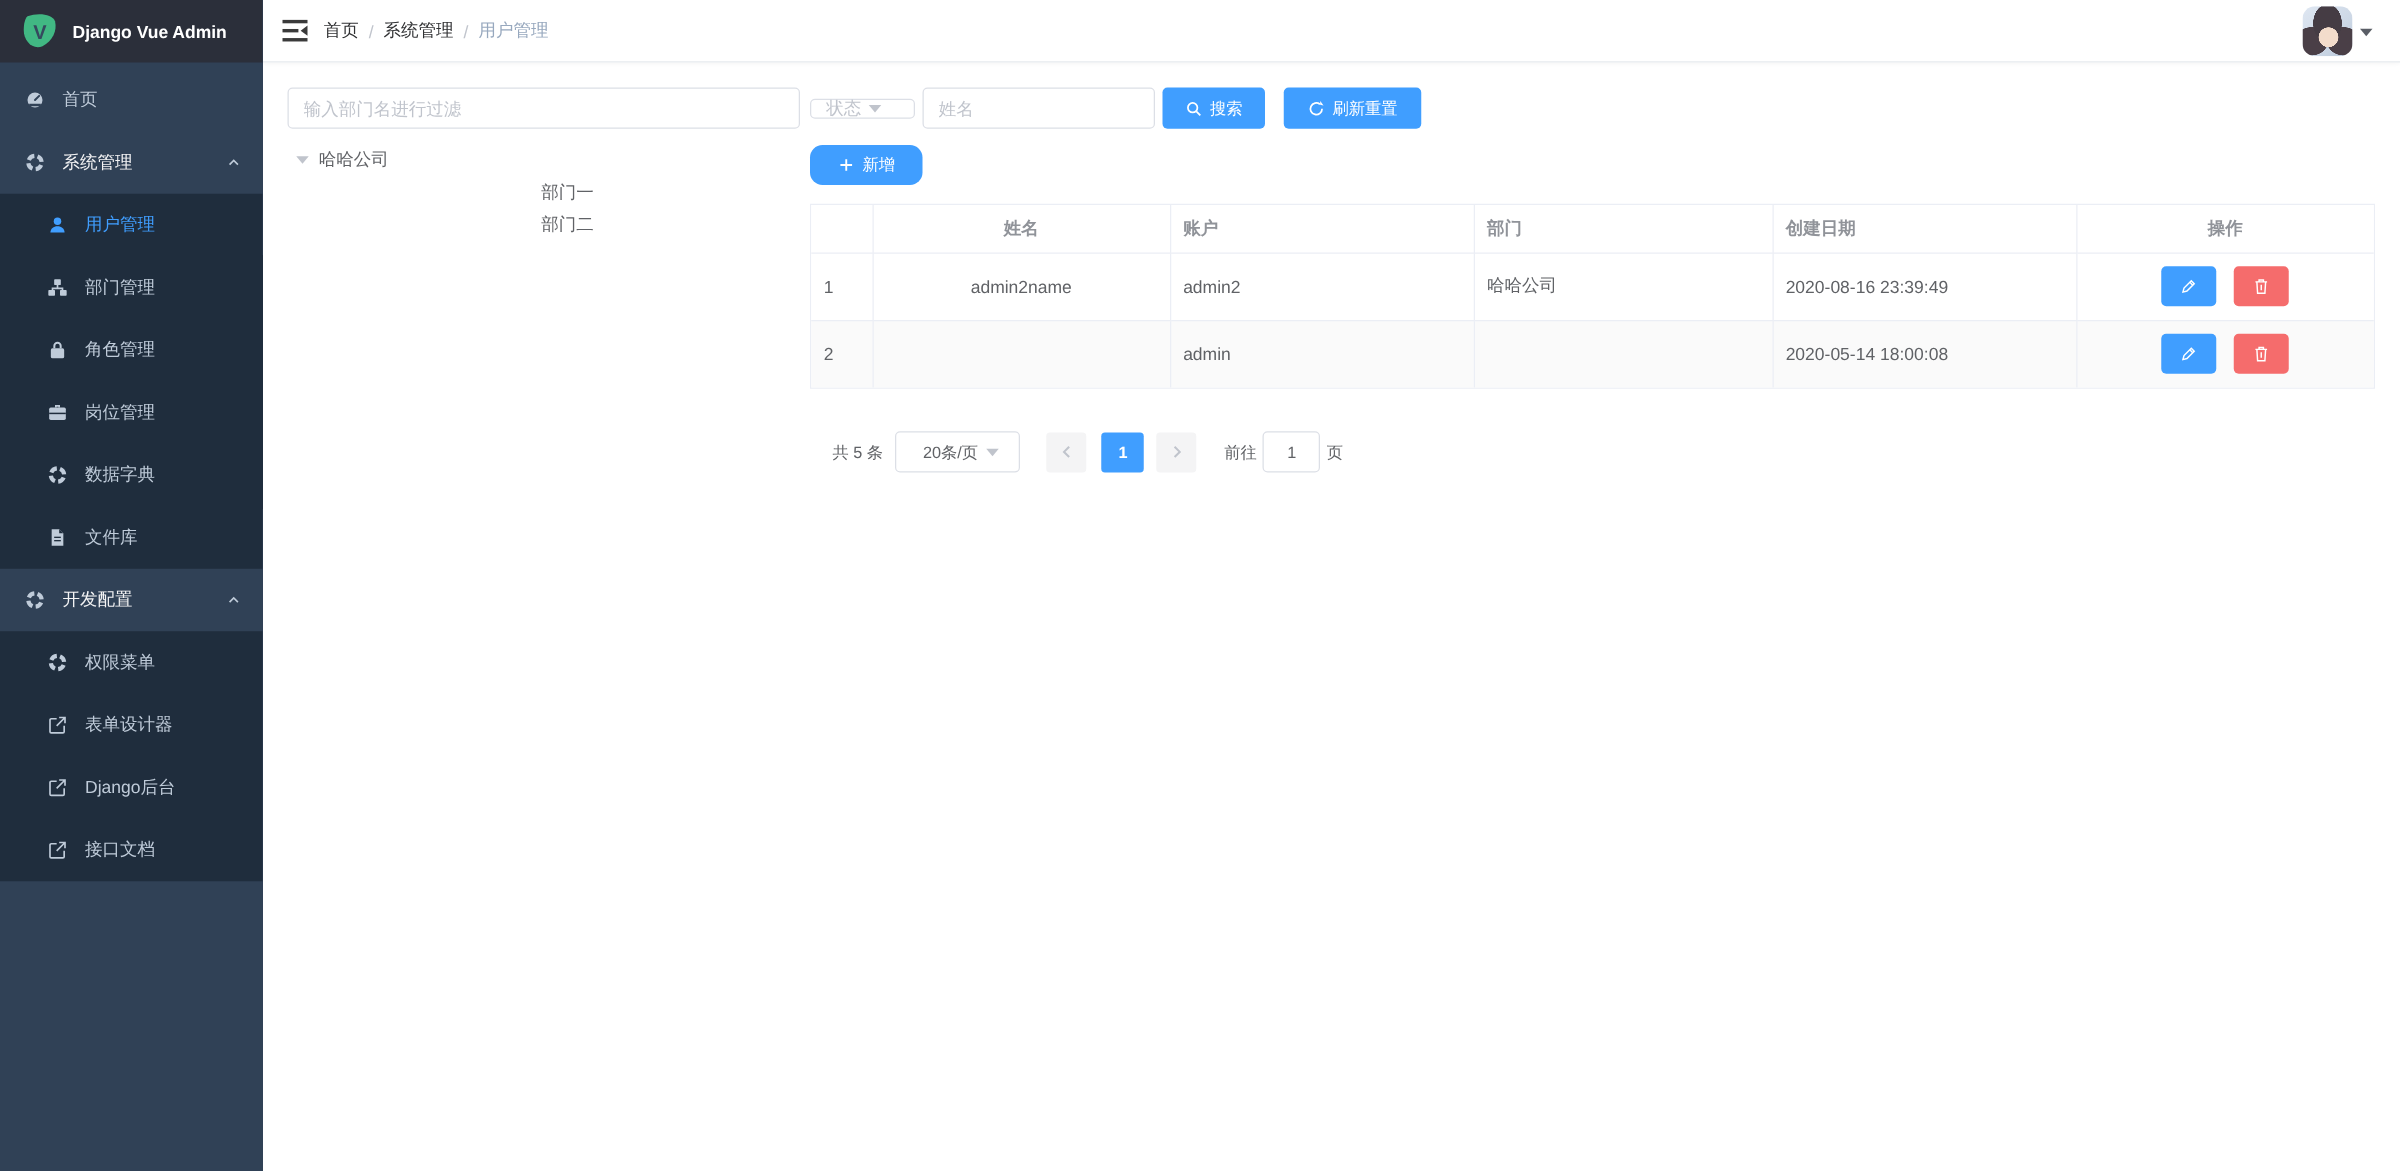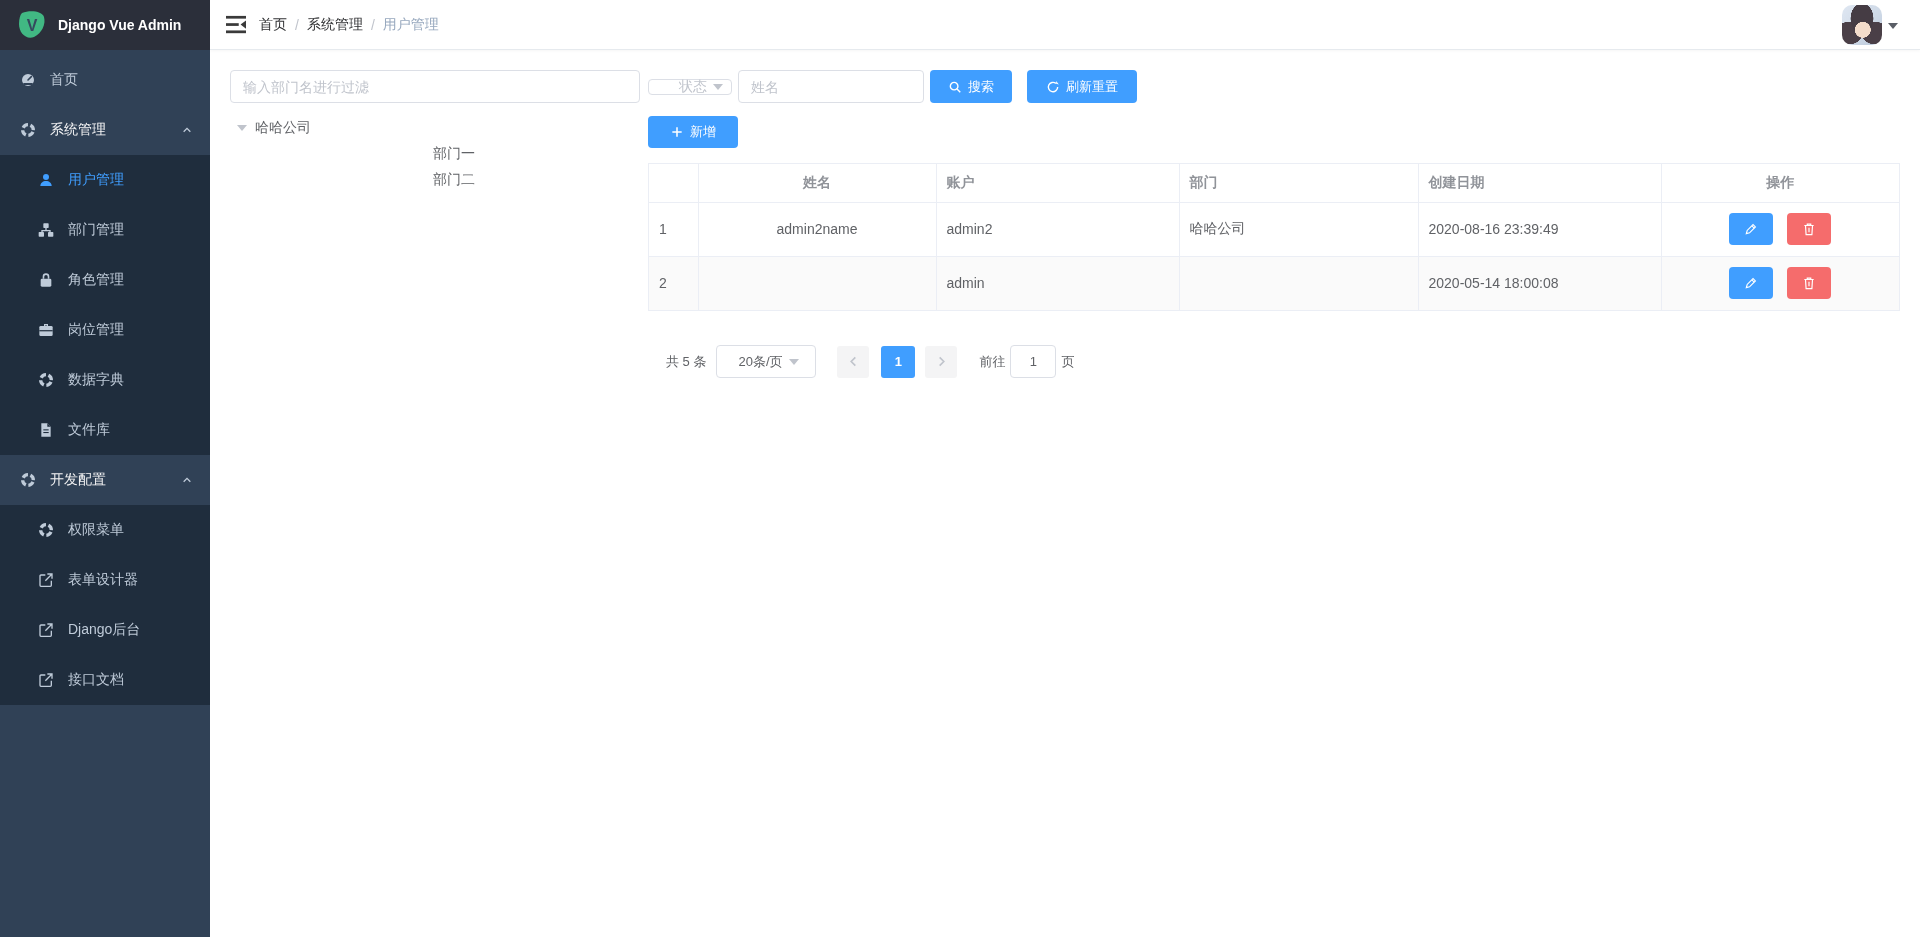--- a/index.html
+++ b/index.html
@@ -46,30 +46,30 @@
   .text-input { height:33px; width:100%; border:1px solid #dcdfe6; border-radius:4px; padding:0 12px; font-size:14px; color:#7f1d1d; outline:none; font-family:inherit; }
   .text-input::placeholder { color:#c0c4cc; }
   .tree { margin-top:12px; }
   .tree-node { height:26px; display:flex; align-items:center; color:#606266; cursor:pointer; }
   .tree-caret { width:0; height:0; border-left:5px solid transparent; border-right:5px solid transparent; border-top:6px solid #c0c4cc; margin:0 8px 0 7px; }
   .tree-child { padding-left:38px;justify-content:center; }
 
   
   .right-panel { flex:1; }
   .filter-row { display:flex; align-items:center; }
-  .select-box { height:16px; border:1px solid #dcdfe6; border-radius:4px; background:#fff; display:flex; align-items:center; justify-content:flex-end; padding:0 8px 0 12px; cursor:pointer; }
+  .select-box { height:16px; border:1px solid #dcdfe6; border-radius:4px; background:#fff; display:flex; align-items:center; justify-content:flex-start; padding:0 8px 0 12px; cursor:pointer; }
   .select-box .ph { color:#c0c4cc; }
   .sel-caret { width:0; height:0; border-left:5px solid transparent; border-right:5px solid transparent; border-top:6px solid #c0c4cc; margin-left:6px; }
   .status-select { width:84px; }
   .name-input { width:186px; margin-left:6px; }
   .btn { height:33px; border:none; border-radius:4px; background:#409eff; color:#fff; font-size:13px; display:inline-flex; align-items:center; justify-content:center; gap:6px; cursor:pointer; font-family:inherit; }
   .btn svg { width:14px; height:14px; }
   .search-btn { width:82px; margin-left:6px; }
   .reset-btn { width:110px; margin-left:15px; }
-  .add-btn { width:90px; height:32px; margin-top:13px; }
+  .add-btn { width:90px; height:32px; margin-top:13px;border-radius:10px; }
 
   
   .table-wrap { margin-top:15px; border:1px solid #ebeef5; }
   table { width:100%; border-collapse:collapse; table-layout:fixed; }
   th { height:38px; font-weight:bold; color:#909399; font-size:14px; border-right:1px solid #ebeef5; border-bottom:1px solid #ebeef5; text-align:left; padding:0 10px; background:#fff; }
   td { height:54px; color:#606266; font-size:14px; border-right:1px solid #ebeef5; border-bottom:1px solid #ebeef5; padding:0 10px; background:#fff; }
   tr.striped td { background:#fafafa; }
   th:last-child, td:last-child { border-right:none; }
   tr:last-child td { border-bottom:none; }
   .c-center { text-align:center; }

